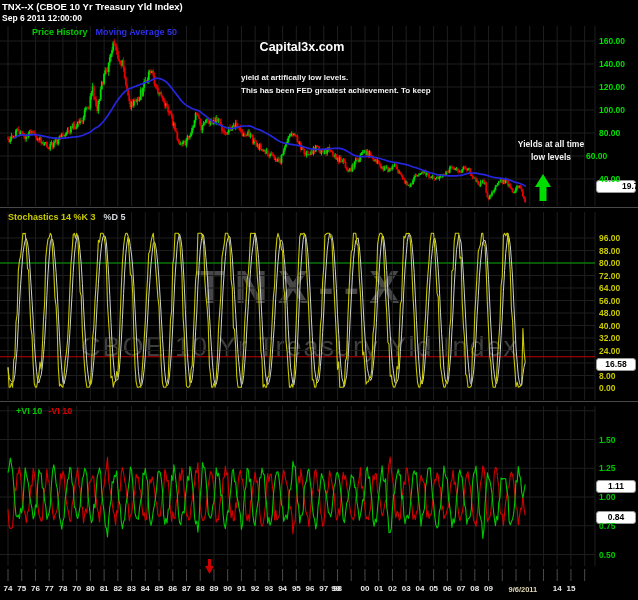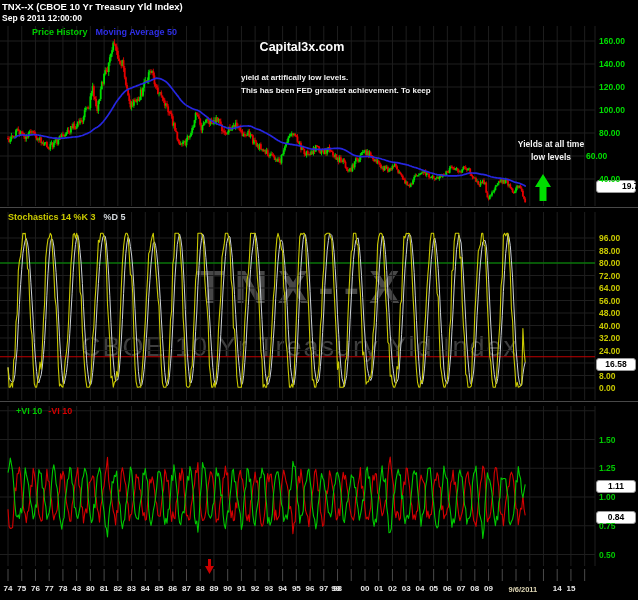--- a/index.html
+++ b/index.html
@@ -1223,21 +1223,21 @@
       <span class="ax axv" style="left: 599px; top: 434.5px;">1.50</span>
       <span class="ax axv" style="left: 599px; top: 463.25px;">1.25</span>
       <span class="ax axv" style="left: 599px; top: 492px;">1.00</span>
       <span class="ax axv" style="left: 599px; top: 520.75px;">0.75</span>
       <span class="ax axv" style="left: 599px; top: 549.5px;">0.50</span>
       <span class="ax axx" style="left: -12px; width: 40px; text-align: center; top: 584px;">74</span>
       <span class="ax axx" style="left: 1.73px; width: 40px; text-align: center; top: 584px;">75</span>
       <span class="ax axx" style="left: 15.46px; width: 40px; text-align: center; top: 584px;">76</span>
       <span class="ax axx" style="left: 29.19px; width: 40px; text-align: center; top: 584px;">77</span>
       <span class="ax axx" style="left: 42.92px; width: 40px; text-align: center; top: 584px;">78</span>
-      <span class="ax axx" style="left: 56.65px; width: 40px; text-align: center; top: 584px;">43</span>
+      <span class="ax axx" style="left: 56.65px; width: 40px; text-align: center; top: 584px;">70</span>
       <span class="ax axx" style="left: 70.38px; width: 40px; text-align: center; top: 584px;">80</span>
       <span class="ax axx" style="left: 84.11px; width: 40px; text-align: center; top: 584px;">81</span>
       <span class="ax axx" style="left: 97.84px; width: 40px; text-align: center; top: 584px;">82</span>
       <span class="ax axx" style="left: 111.57px; width: 40px; text-align: center; top: 584px;">83</span>
       <span class="ax axx" style="left: 125.3px; width: 40px; text-align: center; top: 584px;">84</span>
       <span class="ax axx" style="left: 139.03px; width: 40px; text-align: center; top: 584px;">85</span>
       <span class="ax axx" style="left: 152.76px; width: 40px; text-align: center; top: 584px;">86</span>
       <span class="ax axx" style="left: 166.49px; width: 40px; text-align: center; top: 584px;">87</span>
       <span class="ax axx" style="left: 180.22px; width: 40px; text-align: center; top: 584px;">88</span>
       <span class="ax axx" style="left: 193.95px; width: 40px; text-align: center; top: 584px;">89</span>

